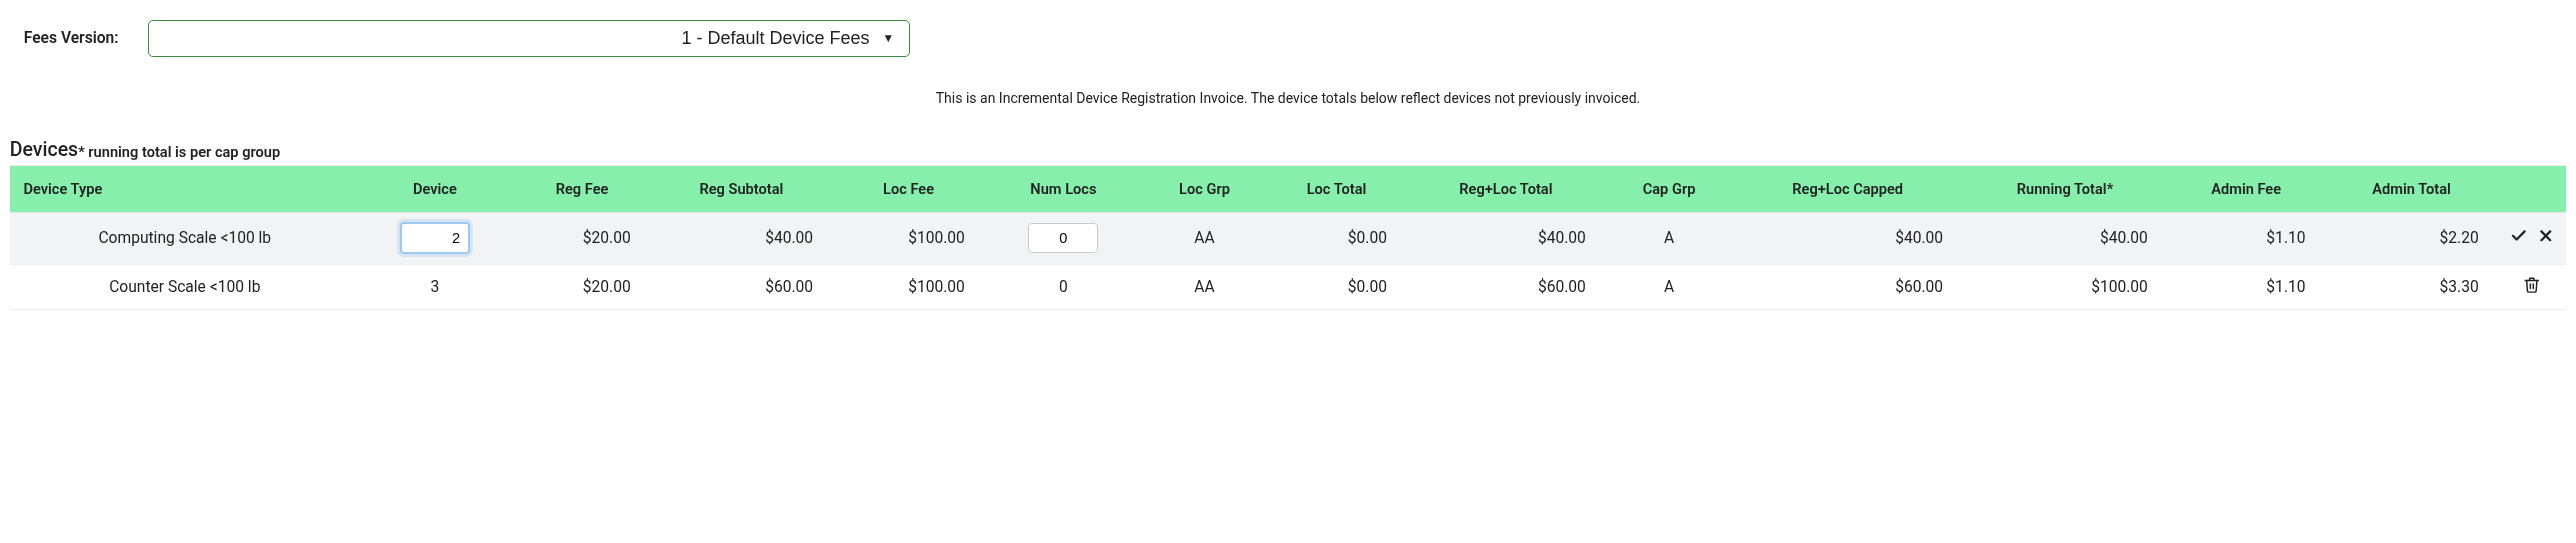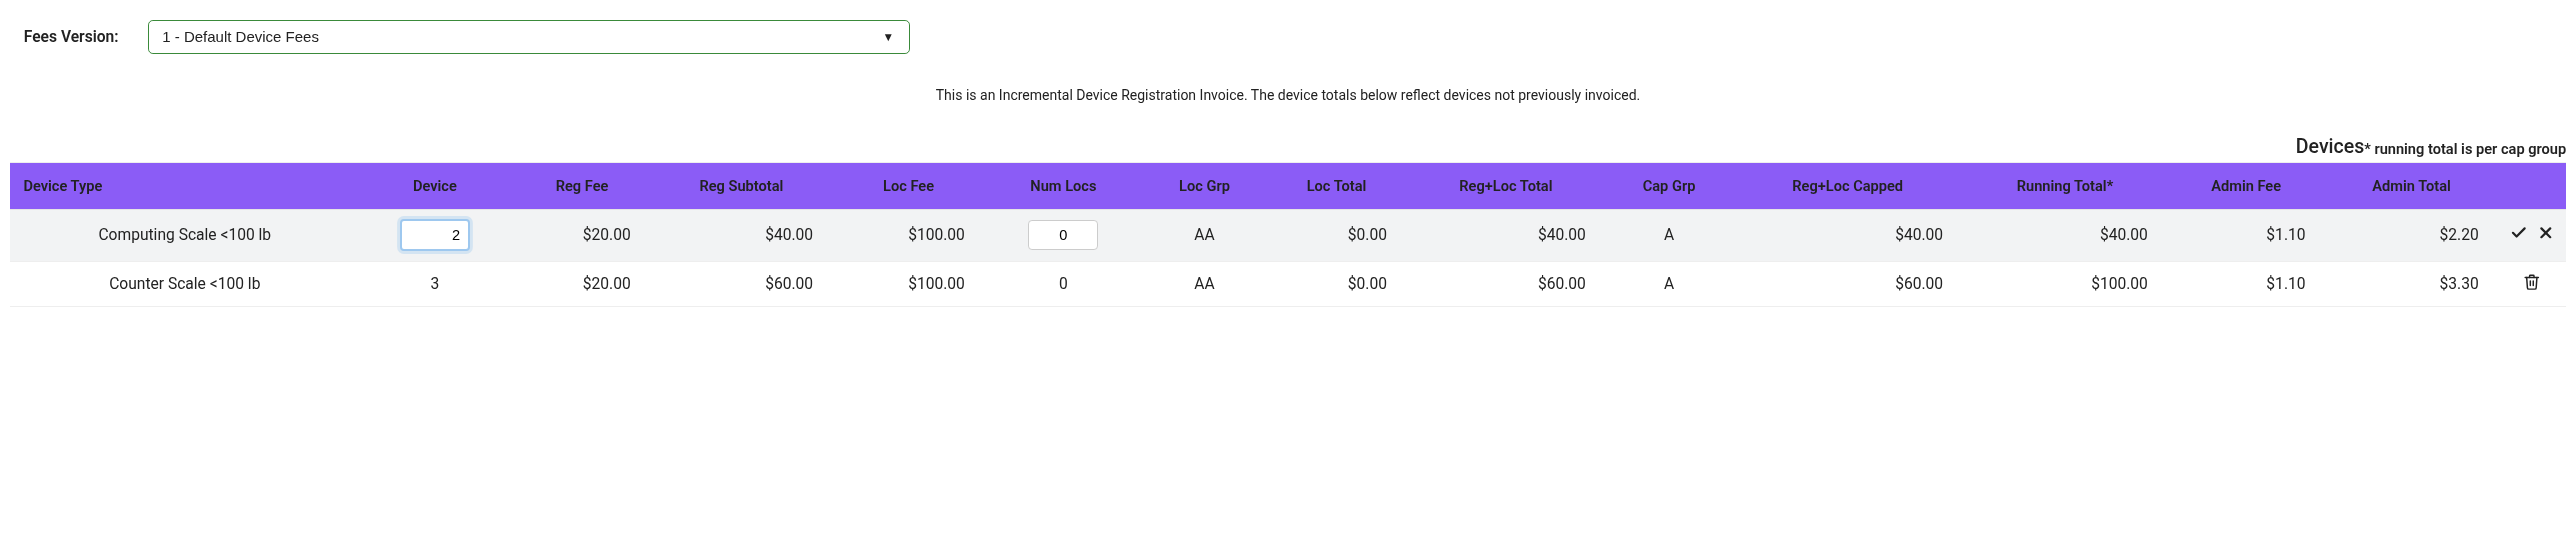--- a/index.html
+++ b/index.html
@@ -24,61 +24,62 @@
     .select-wrap {
       position: relative;
       flex: 0 0 auto;
     }
     .select-wrap select {
       appearance: none;
       -webkit-appearance: none;
       border: 1.5px solid #3a8a3a;
       border-radius: 4.9px;
       padding: 7.8px 39px 7.8px 13.7px;
-      font-size: 15px;
+      font-size: 18px;
       background: #fff;
       width: 762px;
       color: #222;
+      text-align: right;
     }
     .select-wrap .caret {
       position: absolute;
       right: 15.6px;
       top: 50%;
       transform: translateY(-50%);
       pointer-events: none;
       font-size: 11.7px;
       color: #222;
     }
     .info {
       text-align: center;
       font-size: 14px;
       margin-top: 29px;
       line-height: 1.8;
     }
     .devices-head {
       display: flex;
-      justify-content: flex-end;
+      justify-content: flex-start;
       align-items: flex-end;
       margin-top: 27px;
     }
     .devices-head h2 {
       font-size: 19.5px;
       font-weight: 500;
     }
     .devices-head .note {
       font-weight: 600;
       font-size: 14.6px;
     }
     table {
       width: 100%;
       border-collapse: collapse;
       margin-top: 3.9px;
     }
     thead th {
-      background: #8b5cf6;
+      background: #86efac;
       font-weight: 600;
       font-size: 14.6px;
       padding: 13.7px 9.8px;
       text-align: center;
       border-bottom: 1px solid #e5e5e5;
       border-top: 1px solid #eee;
     }
     thead th:first-child { text-align: left; padding-left: 13.7px; }
     tbody td {
       padding: 9.8px 9.8px;

